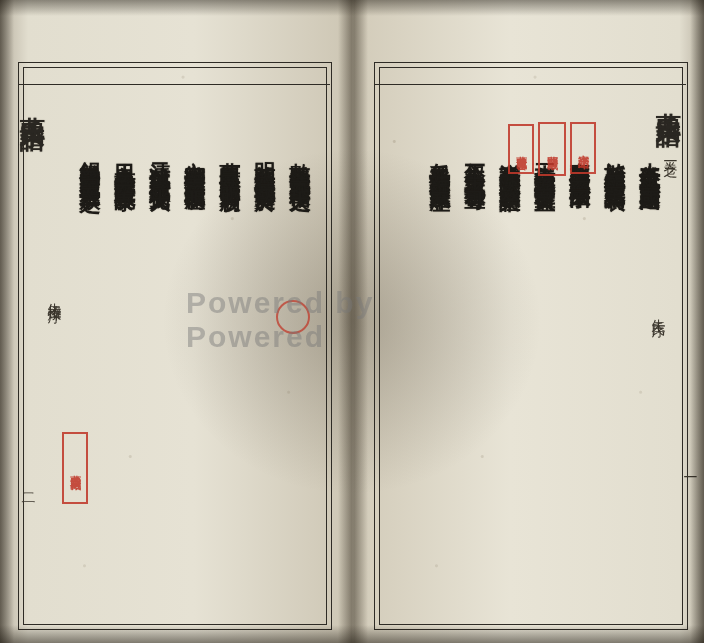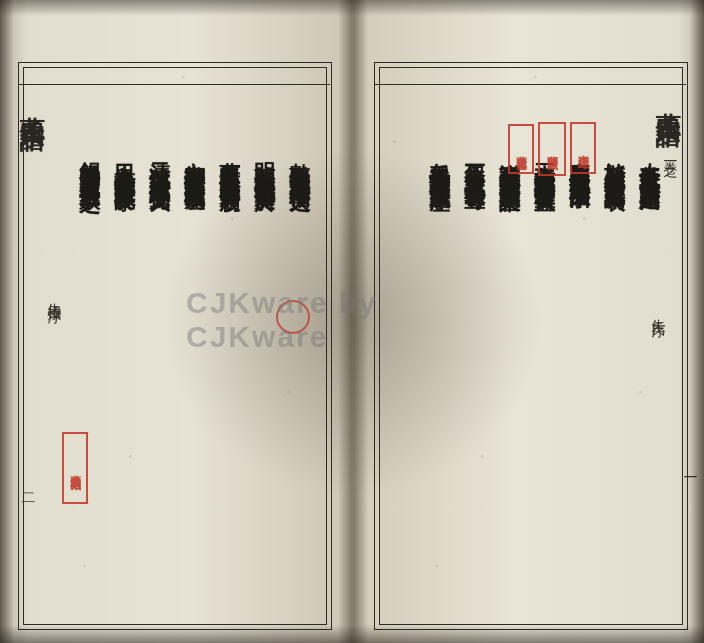--- a/index.html
+++ b/index.html
@@ -187,19 +187,19 @@
   <div class="col body-col" style="left:150px;">清二代以至於今枝衍瓜綿發揚光大</div>
   <div class="col body-col" style="left:115px;">人口衆多星離雲散蕃殖於至豫皖泰</div>
   <div class="col body-col" style="left:80px;">錫幾乎全國皆有我同宗之人吾族之</div>
 
   <div class="seal" id="seal-1">曹氏藏書</div>
   <div class="seal" id="seal-2">曹門珍藏</div>
   <div class="seal" id="seal-3">宗譜之印</div>
   <div class="seal" id="seal-4">曹氏宗祠藏</div>
   <div class="seal-round" id="seal-round-1"></div>
 
-  <div id="watermark">CJKware by CJKware</div>
+  <div id="watermark">Powered by Powered</div>
 
   <div id="edge-left"></div>
   <div id="edge-right"></div>
   <div id="edge-top"></div>
   <div id="edge-bottom"></div>
 </div>
 
 </body></html>

